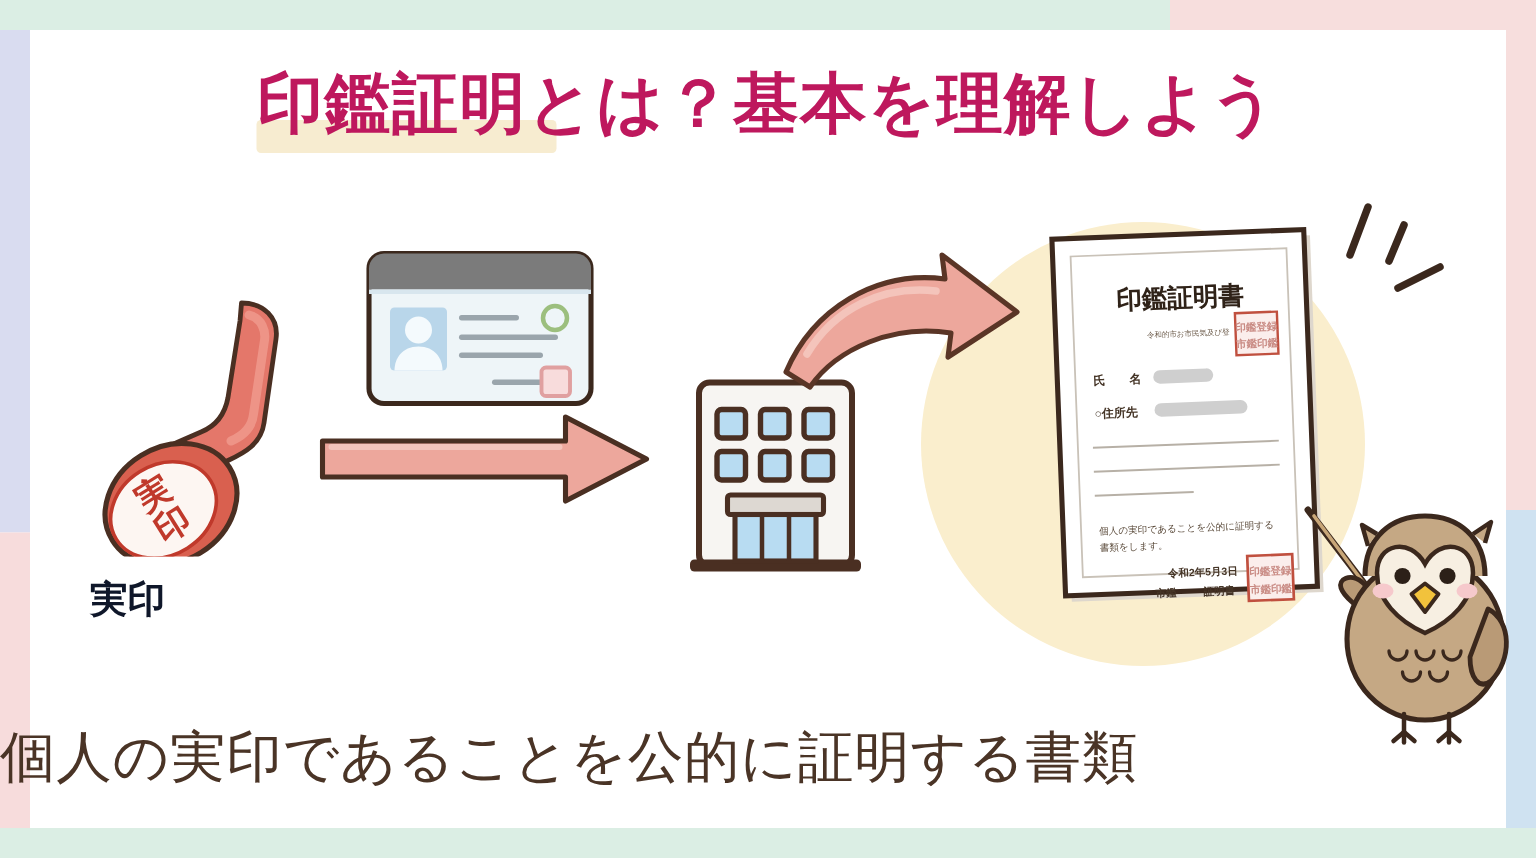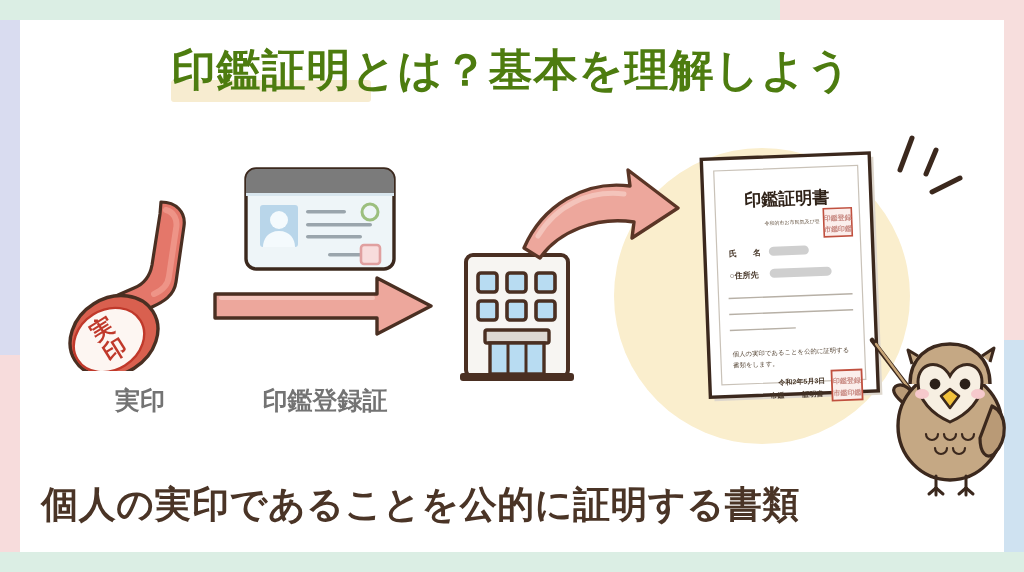--- a/index.html
+++ b/index.html
@@ -48,46 +48,45 @@
     width: 200px; height: 22px;
     background: #f7ecd0;
     border-radius: 3px;
     z-index: 0;
   }
   .title-text {
     position: relative;
     z-index: 1;
     font-size: 44px;
     font-weight: bold;
-    color: #4d7c0f;
+    color: #be185d;
     letter-spacing: 1px;
     line-height: 1;
     white-space: nowrap;
   }
 
   
   .caption {
     position: absolute;
     left: 0; top: 480px;
     width: 841px;
-    text-align: center;
+    text-align: left;
     font-size: 37px;
-    font-weight: bold;
+    font-weight: normal;
     color: #4a3426;
     letter-spacing: 0.5px;
     white-space: nowrap;
   }
 
   
   .item-label {
     position: absolute;
-    text-align: center;
     font-size: 25px;
     font-weight: bold;
-    color: #737373;
+    color: #0f172a;
     line-height: 1.25;
     white-space: nowrap;
   }
   .label-stamp    { left: 60px;  top: 385px; width: 160px; }
   .label-card     { left: 215px; top: 385px; width: 220px; }
   .label-office   { left: 410px; top: 385px; width: 220px; }
 
   
   .art { position: absolute; }
   .art-stamp   { left: 62px;  top: 196px; }
@@ -302,18 +301,17 @@
           <path d="M100 154 l7 6"></path>
           <path d="M100 154 v7"></path>
       </g>
     </svg>
   </div>
 
   <div class="item-label label-stamp">
     <div>実印</div>
   </div>
   <div class="item-label label-card">
-    <div>印鑑登録証</div>
   </div>
 
   <div class="caption">個人の実印であることを公的に証明する書類</div>
 
 </div>
 
 </body></html>

